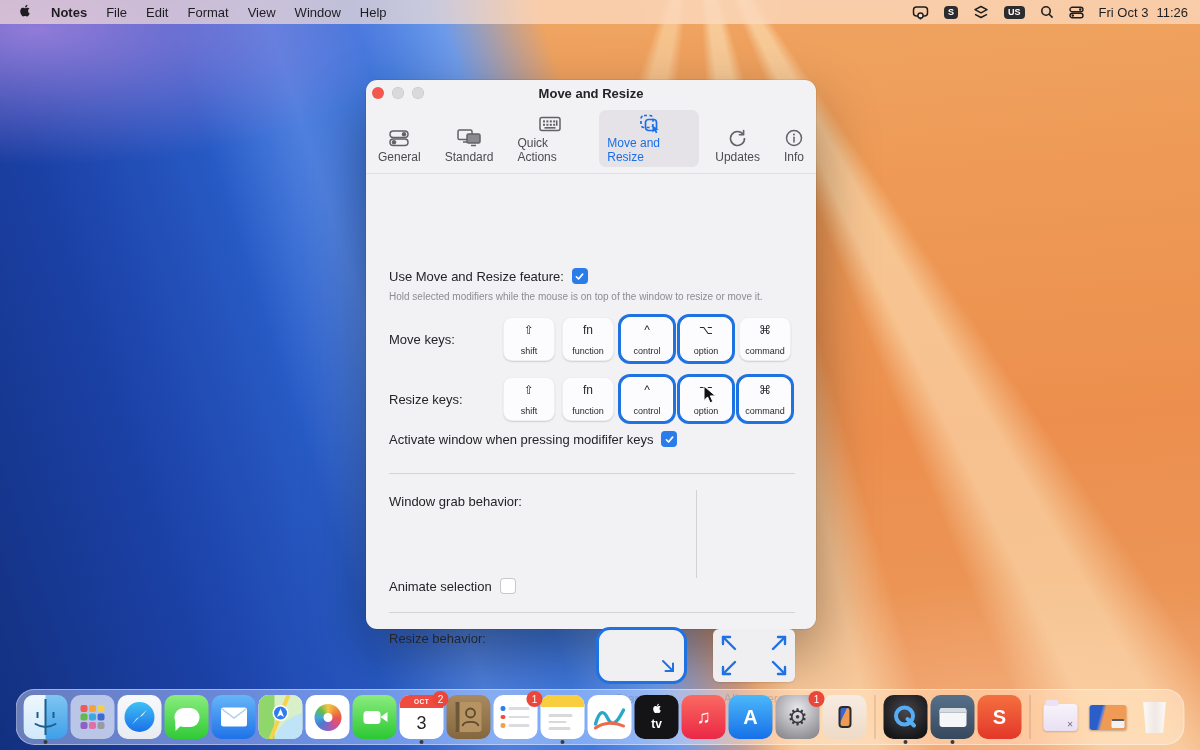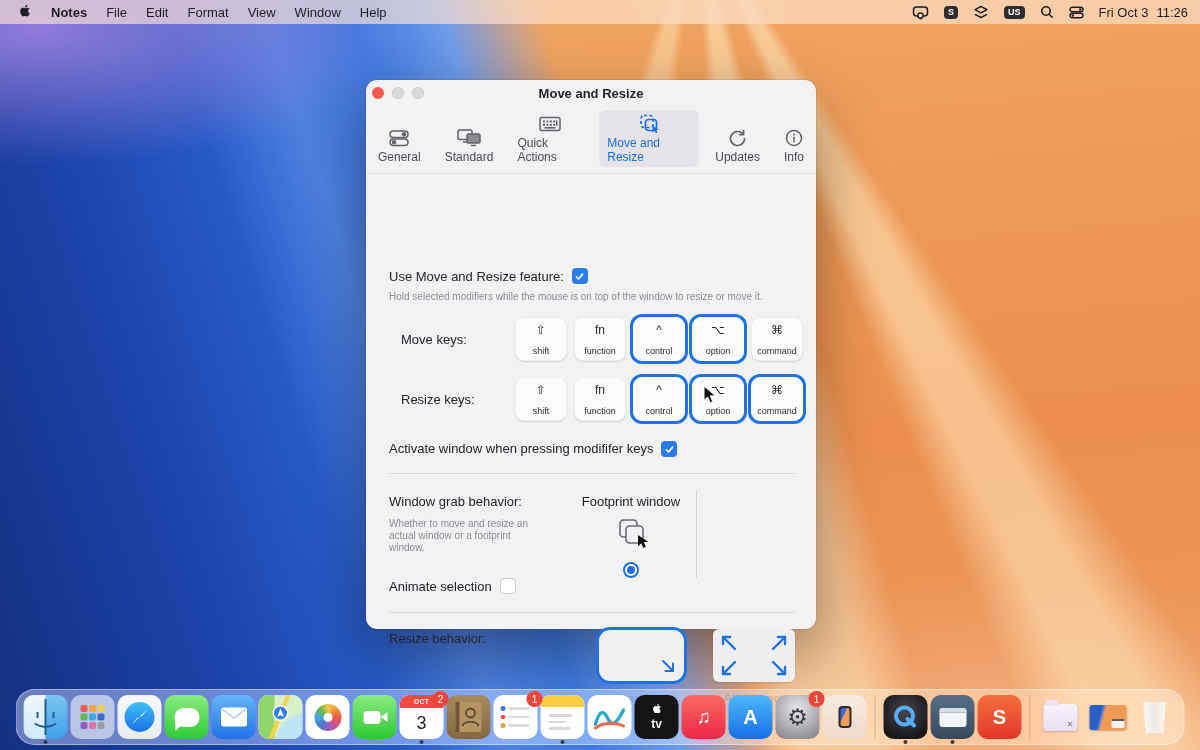--- a/index.html
+++ b/index.html
@@ -37,21 +37,21 @@
   .tab .tlabel{ font-size:12px; }
   .tab svg{ display:block; }
   .tab.sel{ background:#e5e3e8; color:#1a6fe8; }
   
   .content{ position:relative; height:475px; font-size:13px; color:#242428; }
   .abs{ position:absolute; }
   .sub{ font-size:10px; color:#8d8c92; line-height:1.22; }
   .check{ width:16px; height:16px; border-radius:4px; background:#2a7ceb; display:inline-flex; align-items:center; justify-content:center; flex:none; }
   .check.off{ background:#fff; box-shadow:inset 0 0 0 1px #c8c7cc; }
   .keyrow{ position:absolute; left:23px; right:21px; display:flex; align-items:center; }
-  .rowlabel{ width:114px; flex:none;margin-left:12px; }
+  .rowlabel{ width:114px; flex:none; }
   .keys{ display:flex; gap:7px; }
   .key{ width:52px; height:44px; background:#fcfbfd; border:1px solid rgba(0,0,0,.05); box-shadow:0 1px 1.5px rgba(0,0,0,.14); border-radius:9px;
     display:flex; flex-direction:column; align-items:center; justify-content:space-between; padding:5px 0 4px; }
   .key .sym{ font-size:12px; color:#2a2a2e; }
   .key .lbl{ font-size:9px; color:#2a2a2e; }
   .key.sel{ border:1.5px solid #fff; box-shadow:0 0 0 3px #1f72e2; }
   .hline{ position:absolute; left:23px; right:21px; height:1px; background:rgba(0,0,0,.12); }
   .optcol{ position:absolute; display:flex; flex-direction:column; align-items:center; }
   .radio{ width:16px; height:16px; border-radius:50%; background:#fdfdfe; box-shadow:inset 0 0 0 1.5px #bdbcc2; display:flex; align-items:center; justify-content:center; }
   .radio.sel{ box-shadow:inset 0 0 0 2px #1f6fe0; }
@@ -323,47 +323,33 @@
               <span class="sym">⌥</span>
               <span class="lbl">option</span>
             </div>
           <div class="key sel">
               <span class="sym">⌘</span>
               <span class="lbl">command</span>
             </div>
         </div>
       </div>
 
-      <div class="abs" style="left:23px; top:267px; display:flex; align-items:flex-start; gap:8px;">
+      <div class="abs" style="left:23px; top:257px; display:flex; align-items:center; gap:8px;">
         <span>Activate window when pressing modififer keys</span>
         <span class="check">
           <svg width="11" height="11" viewBox="0 0 12 12">
               <path d="M2.6 6.3 L5 8.7 L9.4 3.4" stroke="#fff" stroke-width="1.8" fill="none" stroke-linecap="round" stroke-linejoin="round"></path>
             </svg>
         </span>
       </div>
 
       <div class="hline" style="top:299px;"></div>
 
       <div class="abs" style="left:23px; top:320px;">Window grab behavior:</div>
-      <div class="abs sub" style="left:23px; top:344px; width:160px;">Whether to move and resize an actual window or a footprint window.</div>
-
-      <div class="optcol" style="left:201px; top:320px; width:128px; gap:5px;">
-        <span>Footprint window</span>
-        <span>
-          <svg width="40" height="40" viewBox="0 0 40 40" fill="none">
-              <rect x="9" y="6" width="17" height="17" rx="3.5" stroke="#6b6a70" stroke-width="1.6"></rect>
-              <rect x="15" y="12" width="17" height="17" rx="3.5" fill="#f2f1f4" stroke="#6b6a70" stroke-width="1.6"></rect>
-              <path d="M27 21 l0 11.5 l3.2-3.2 l2.1 4.6 l2.6-1.2 l-2.1-4.6 l4.6 0 z" fill="#111"></path>
-            </svg>
-        </span>
-        <span class="radio sel">
-            <i></i>
-          </span>
-      </div>
+
 
       <div class="vline" style="left:330px; top:316px; height:88px;"></div>
 
 
       <div class="abs" style="left:23px; top:404px; display:flex; align-items:center; gap:8px;">
         <span>Animate selection</span>
         <span class="check off"></span>
       </div>
 
       <div class="hline" style="top:438px;"></div>

